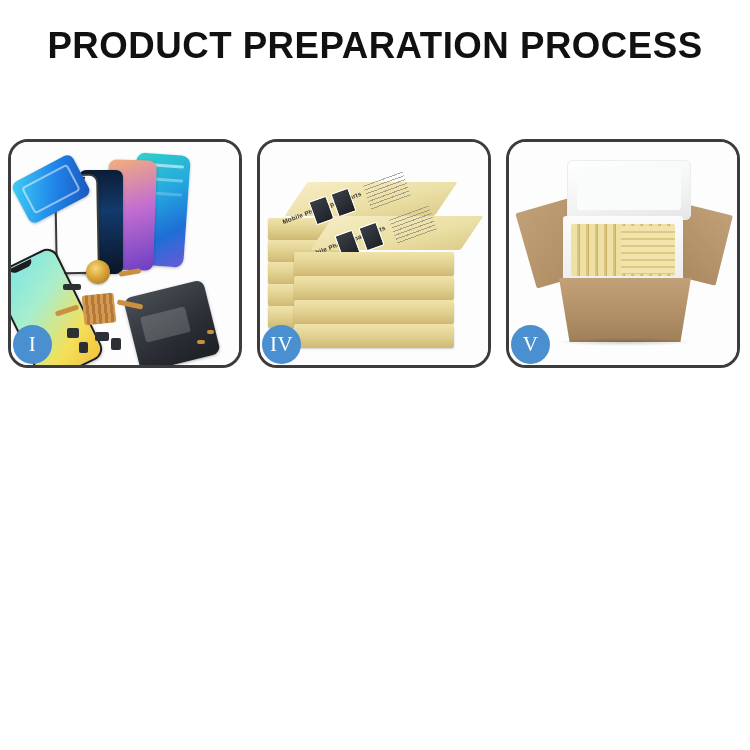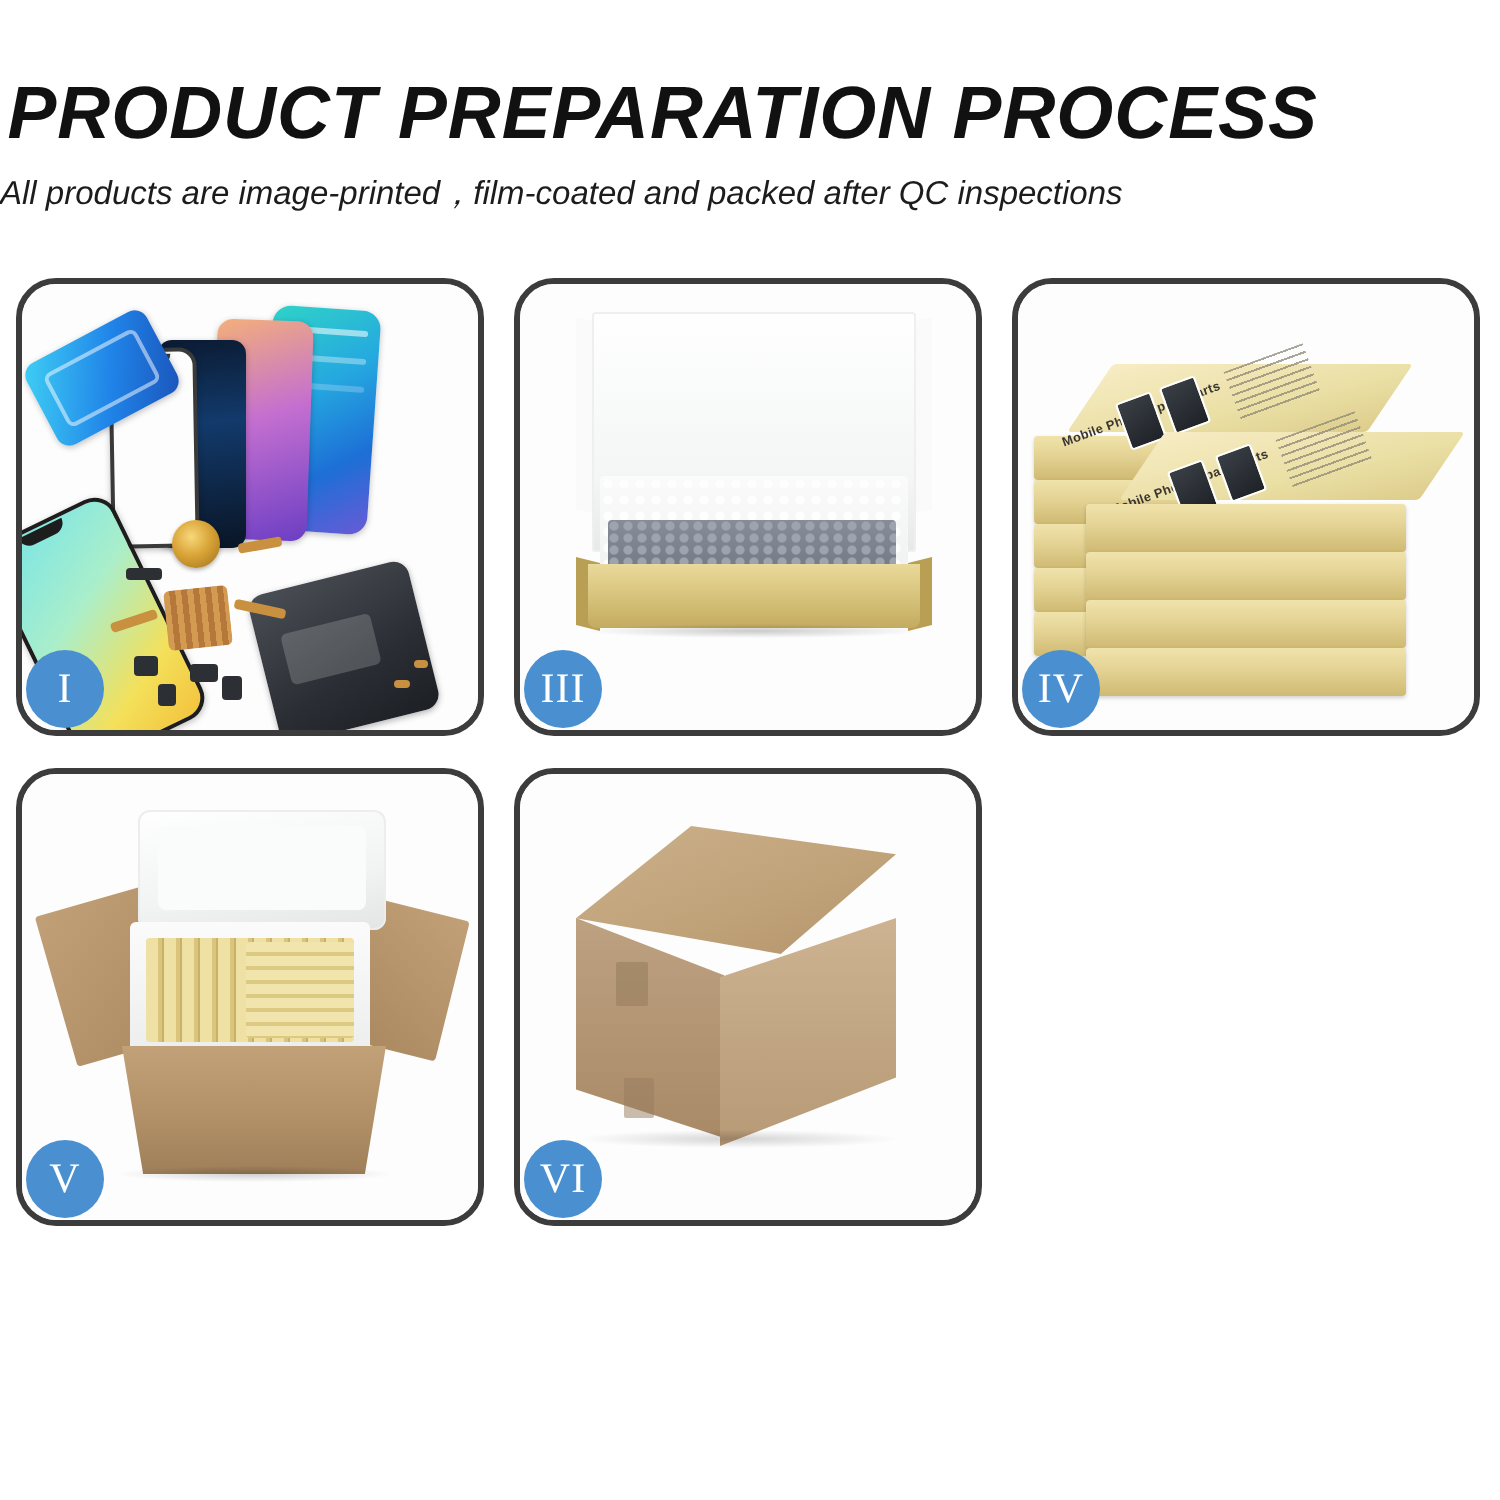--- a/index.html
+++ b/index.html
@@ -10,22 +10,22 @@
   body {
     width: 750px;
     height: 750px;
     font-family: "Liberation Sans", sans-serif;
     overflow: hidden;
     position: relative;
   }
 
   
   .header {
-    padding-top: 35px;
-    font-style: italic;
+    text-align: center;
+    padding-top: 24px;
   }
   .title {
     font-family: "Liberation Sans", sans-serif;
     font-size: 37px;
     font-weight: bold;
     letter-spacing: 0.5px;
     color: #111111;
     line-height: 44px;
     transform: scaleX(0.99);
     white-space: nowrap;
@@ -367,21 +367,20 @@
   .p6-shadow {
     position:absolute; left:30px; top:178px; width:158px; height:9px;
     background: radial-gradient(ellipse at center, rgba(0,0,0,.16) 0%, rgba(0,0,0,0) 72%);
   }
 </style>
 </head>
 <body>
 
 <div class="header">
   <div class="title">PRODUCT PREPARATION PROCESS</div>
-  <div class="subtitle">All products are image-printed，film-coated and packed after QC inspections</div>
 </div>
 
 <div class="grid">
 
   <div class="panel">
     <div class="panel-inner">
       <div class="scene">
         <div class="ph p1-back1"></div>
         <div class="ph p1-back2"></div>
         <div class="ph p1-back3"></div>
@@ -400,36 +399,20 @@
         <div class="flex" style="left:106px;top:160px;width:26px;height:5px;transform:rotate(12deg);"></div>
         <div class="flex" style="left:108px;top:128px;width:22px;height:5px;transform:rotate(-10deg);"></div>
         <div class="flex" style="left:186px;top:198px;width:8px;height:4px;"></div>
         <div class="flex" style="left:196px;top:188px;width:7px;height:4px;"></div>
       </div>
     </div>
     <div class="badge">I</div>
   </div>
 
 
-  <div class="panel">
-    <div class="panel-inner">
-      <div class="scene">
-        <div class="p3-lidL"></div>
-        <div class="p3-lidR"></div>
-        <div class="p3-lidback"></div>
-        <div class="p3-foam"></div>
-        <div class="p3-grey"></div>
-        <div class="p3-trayL"></div>
-        <div class="p3-trayR"></div>
-        <div class="p3-tray"></div>
-        <div class="p3-shadow"></div>
-      </div>
-    </div>
-    <div class="badge">III</div>
-  </div>
 
   <div class="panel">
     <div class="panel-inner">
       <div class="scene">
         <div class="p4-wrap">
 
           <div class="p4-box" style="left:2px;top:58px;width:86px;height:22px;"></div>
           <div class="p4-box" style="left:2px;top:80px;width:86px;height:22px;"></div>
           <div class="p4-box" style="left:2px;top:102px;width:86px;height:22px;"></div>
           <div class="p4-box" style="left:2px;top:124px;width:86px;height:22px;"></div>
@@ -466,28 +449,14 @@
         <div class="p5-foambox"></div>
         <div class="p5-contents"></div>
         <div class="p5-contents2"></div>
         <div class="p5-body"></div>
         <div class="p5-shadow"></div>
       </div>
     </div>
     <div class="badge">V</div>
   </div>
 
-  <div class="panel">
-    <div class="panel-inner">
-      <div class="scene">
-        <div class="p6-top"></div>
-        <div class="p6-left"></div>
-        <div class="p6-right"></div>
-        <div class="p6-seam"></div>
-        <div class="p6-tapeT"></div>
-        <div class="p6-tapeB"></div>
-        <div class="p6-shadow"></div>
-      </div>
-    </div>
-    <div class="badge">VI</div>
-  </div>
 
 </div>
 
 </body></html>

